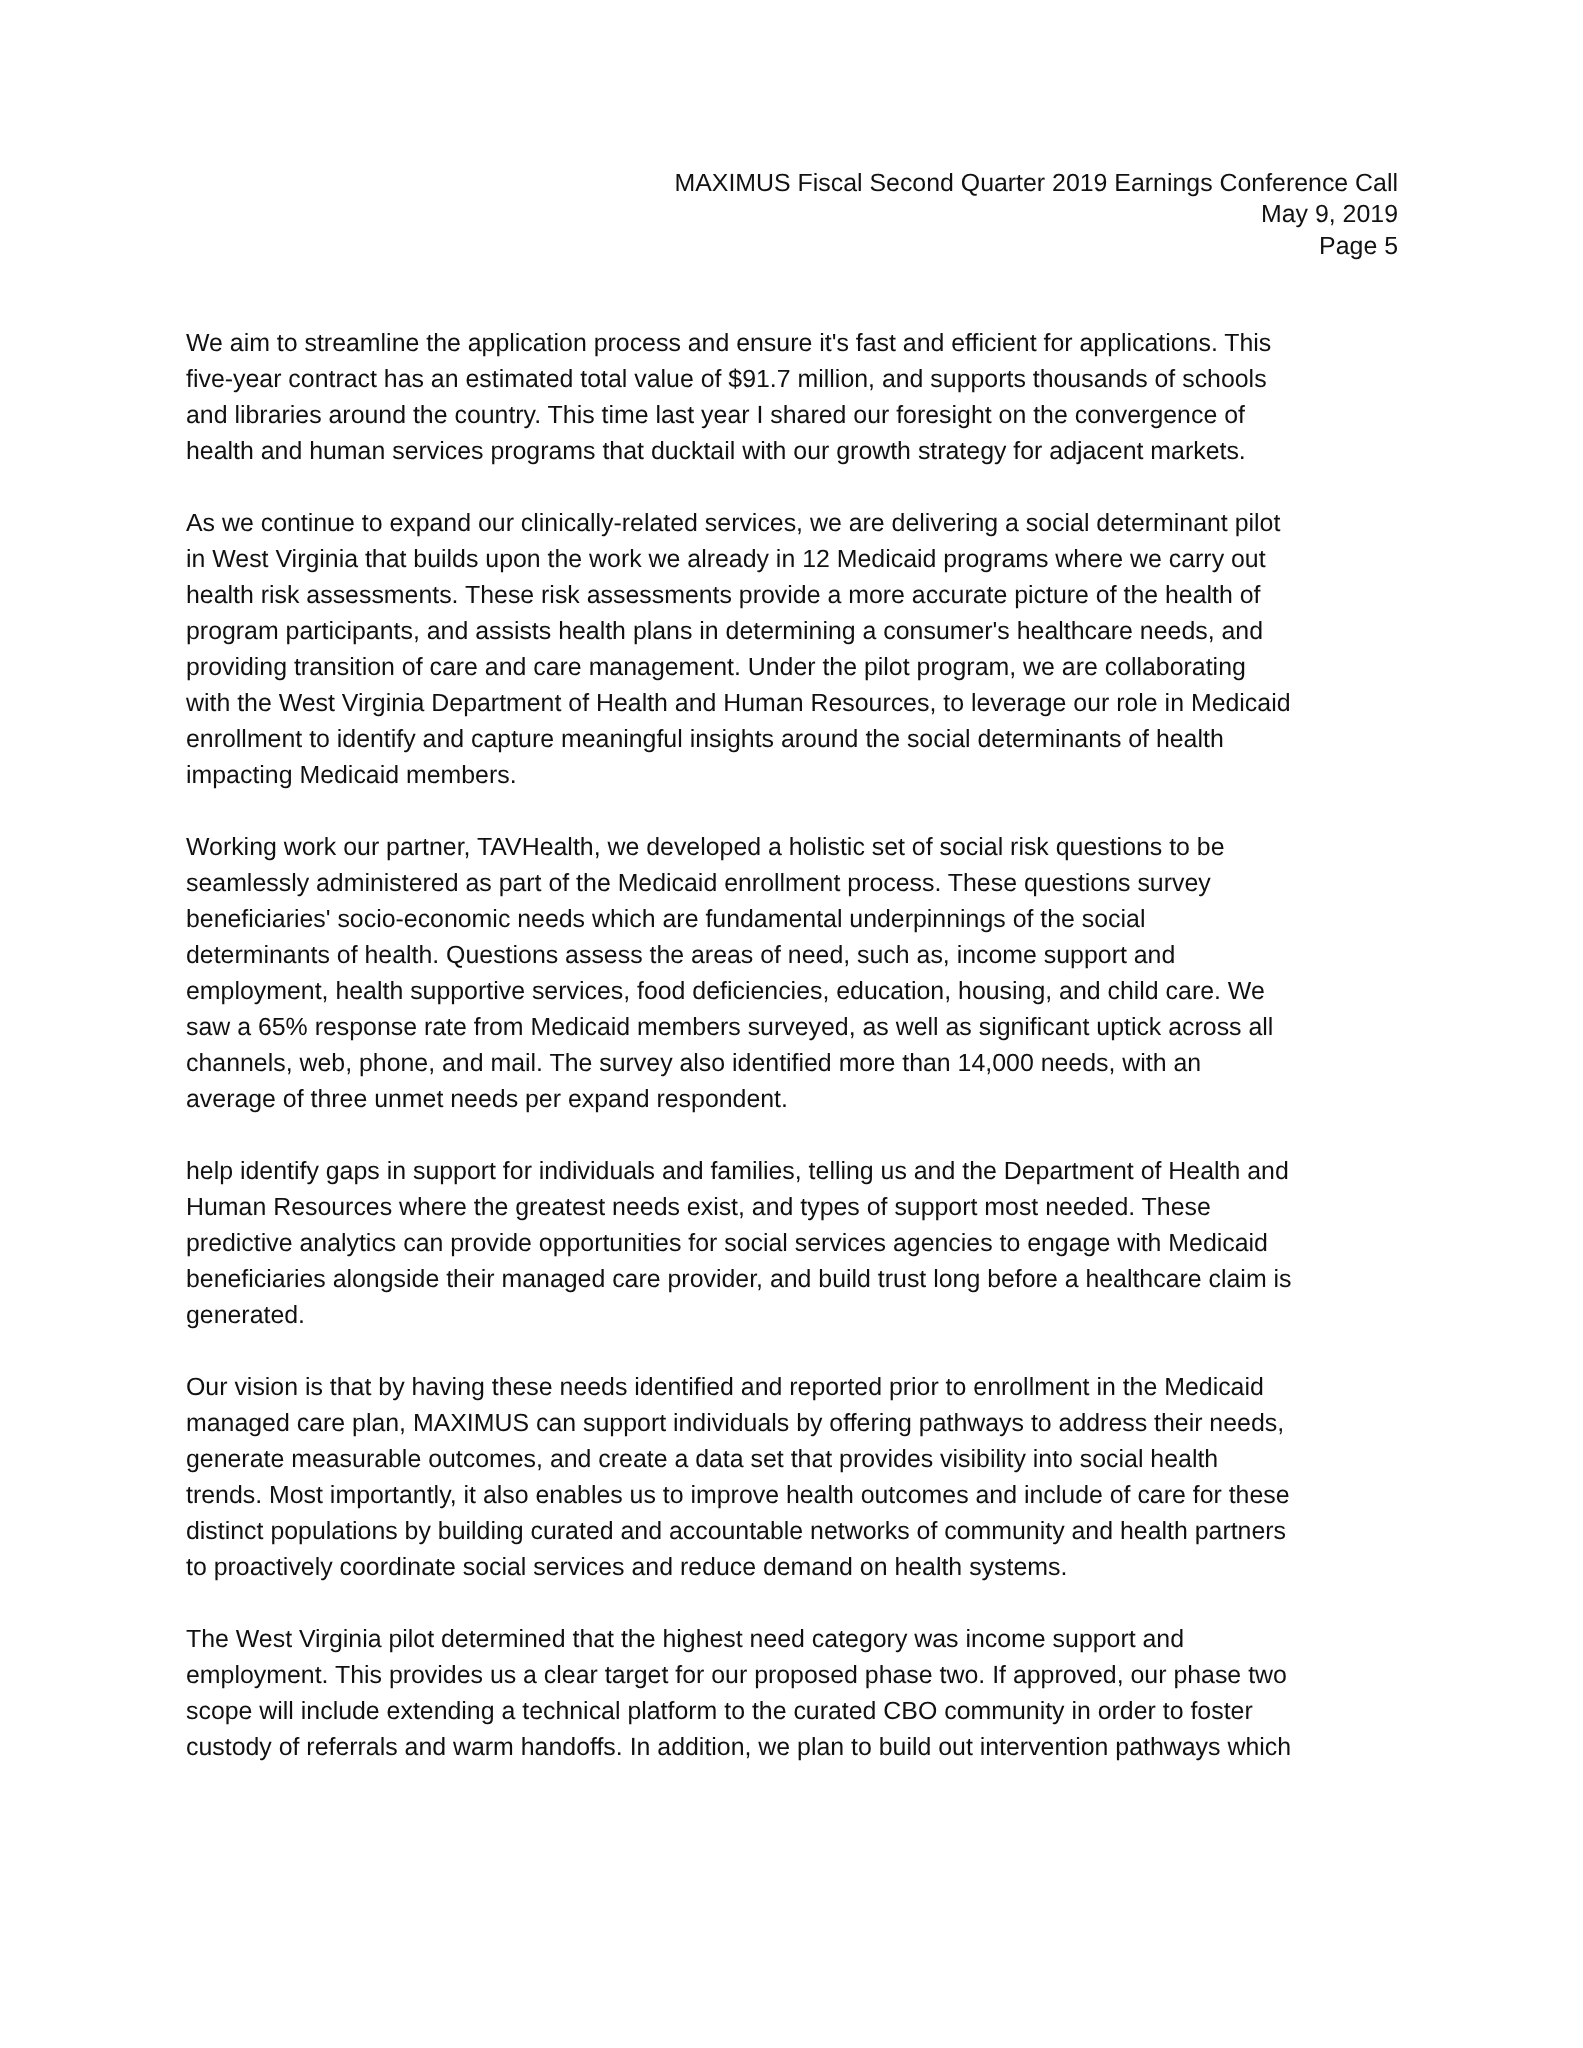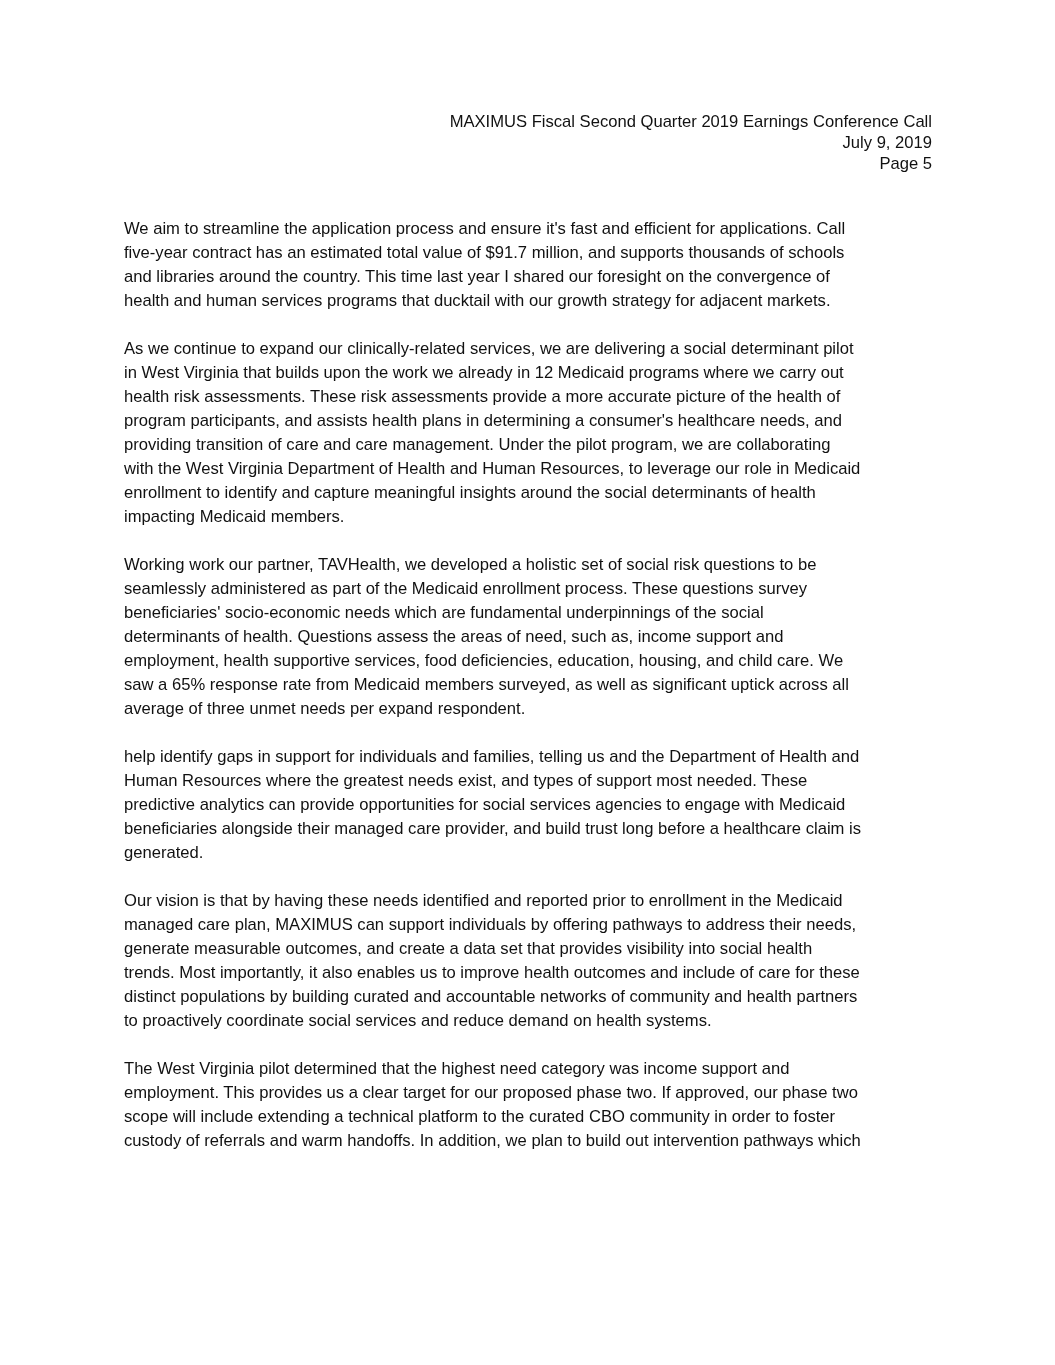--- a/index.html
+++ b/index.html
@@ -51,28 +51,28 @@
       height: 24px;
     }
   </style>
 </head>
 <body>
 
 <div class="page">
 
   <div class="header">
     <div>MAXIMUS Fiscal Second Quarter 2019 Earnings Conference Call</div>
-    <div>July 9, 2019</div>
+    <div>May 9, 2019</div>
     <div>Page 5</div>
   </div>
 
   <div class="body">
 
     <p class="para">
-      <span class="line">We aim to streamline the application process and ensure it's fast and efficient for applications. Call</span>
+      <span class="line">We aim to streamline the application process and ensure it's fast and efficient for applications. This</span>
       <span class="line">five-year contract has an estimated total value of $91.7 million, and supports thousands of schools</span>
       <span class="line">and libraries around the country. This time last year I shared our foresight on the convergence of</span>
       <span class="line">health and human services programs that ducktail with our growth strategy for adjacent markets.</span>
     </p>
 
     <p class="para">
       <span class="line">As we continue to expand our clinically-related services, we are delivering a social determinant pilot</span>
       <span class="line">in West Virginia that builds upon the work we already in 12 Medicaid programs where we carry out</span>
       <span class="line">health risk assessments. These risk assessments provide a more accurate picture of the health of</span>
       <span class="line">program participants, and assists health plans in determining a consumer's healthcare needs, and</span>
@@ -82,20 +82,21 @@
       <span class="line">impacting Medicaid members.</span>
     </p>
 
     <p class="para">
       <span class="line">Working work our partner, TAVHealth, we developed a holistic set of social risk questions to be</span>
       <span class="line">seamlessly administered as part of the Medicaid enrollment process. These questions survey</span>
       <span class="line">beneficiaries' socio-economic needs which are fundamental underpinnings of the social</span>
       <span class="line">determinants of health. Questions assess the areas of need, such as, income support and</span>
       <span class="line">employment, health supportive services, food deficiencies, education, housing, and child care. We</span>
       <span class="line">saw a 65% response rate from Medicaid members surveyed, as well as significant uptick across all</span>
+      <span class="line">channels, web, phone, and mail. The survey also identified more than 14,000 needs, with an</span>
       <span class="line">average of three unmet needs per expand respondent.</span>
     </p>
 
     <p class="para">
       <span class="line">help identify gaps in support for individuals and families, telling us and the Department of Health and</span>
       <span class="line">Human Resources where the greatest needs exist, and types of support most needed. These</span>
       <span class="line">predictive analytics can provide opportunities for social services agencies to engage with Medicaid</span>
       <span class="line">beneficiaries alongside their managed care provider, and build trust long before a healthcare claim is</span>
       <span class="line">generated.</span>
     </p>

